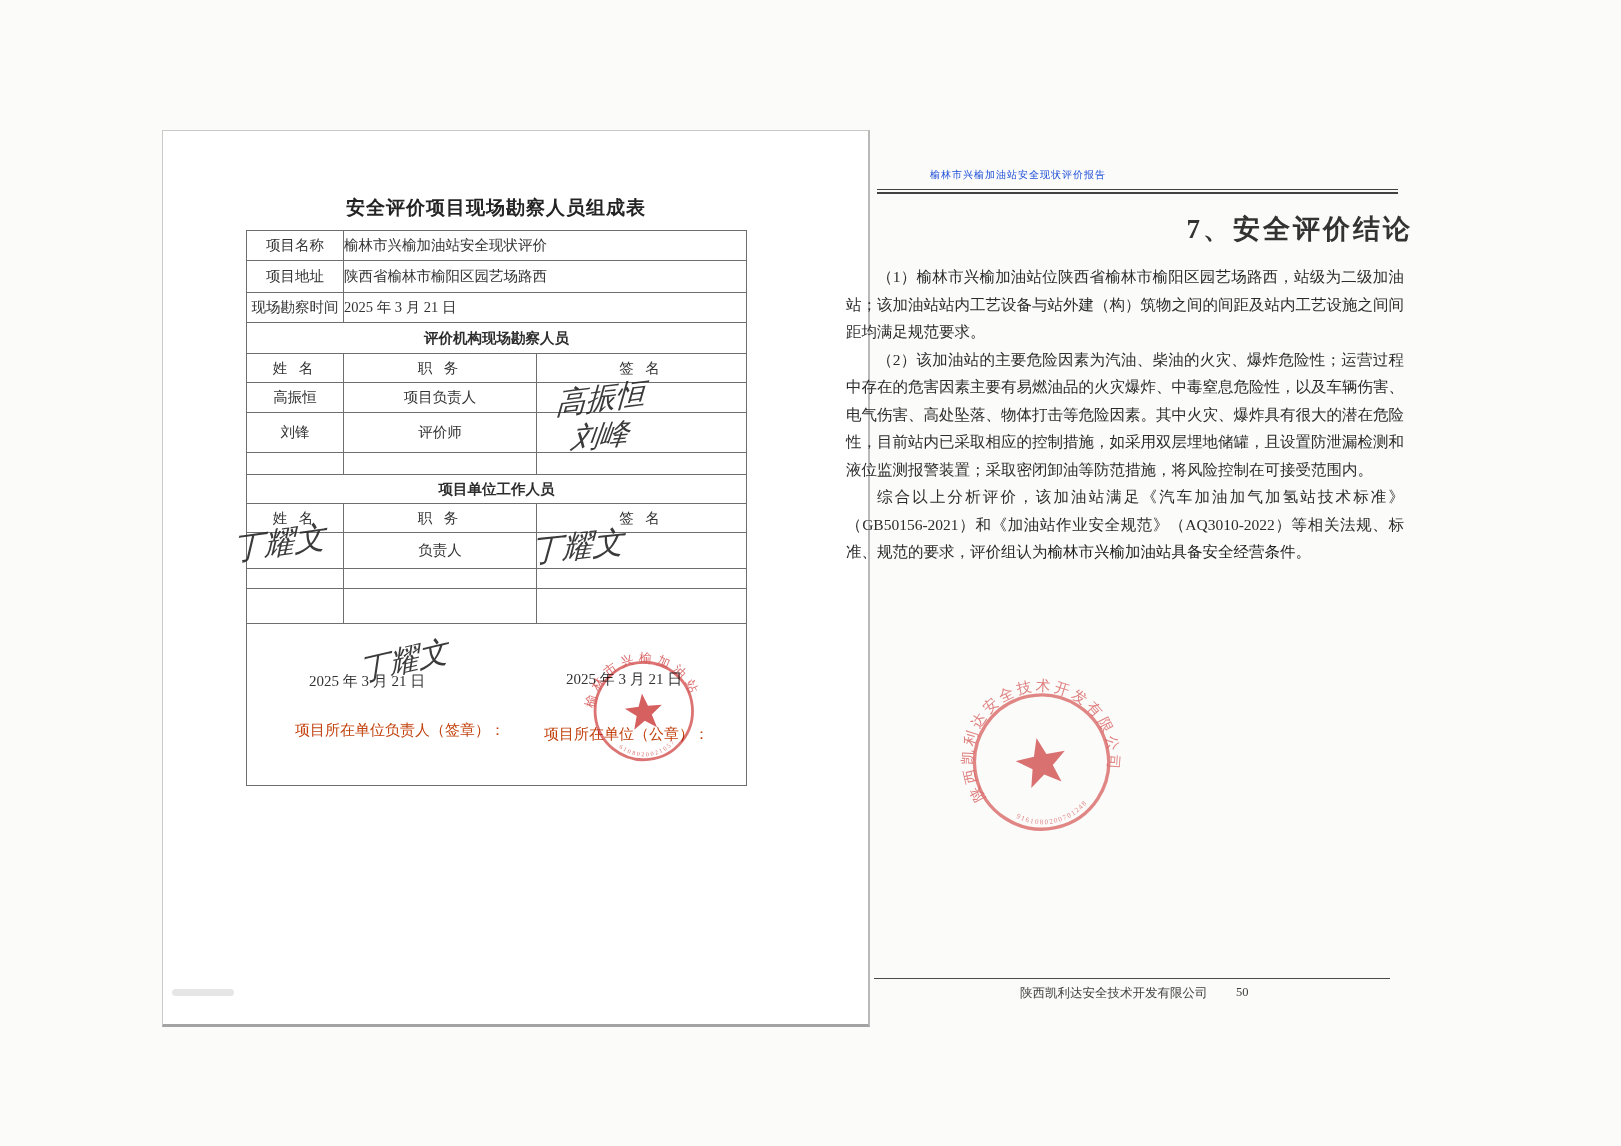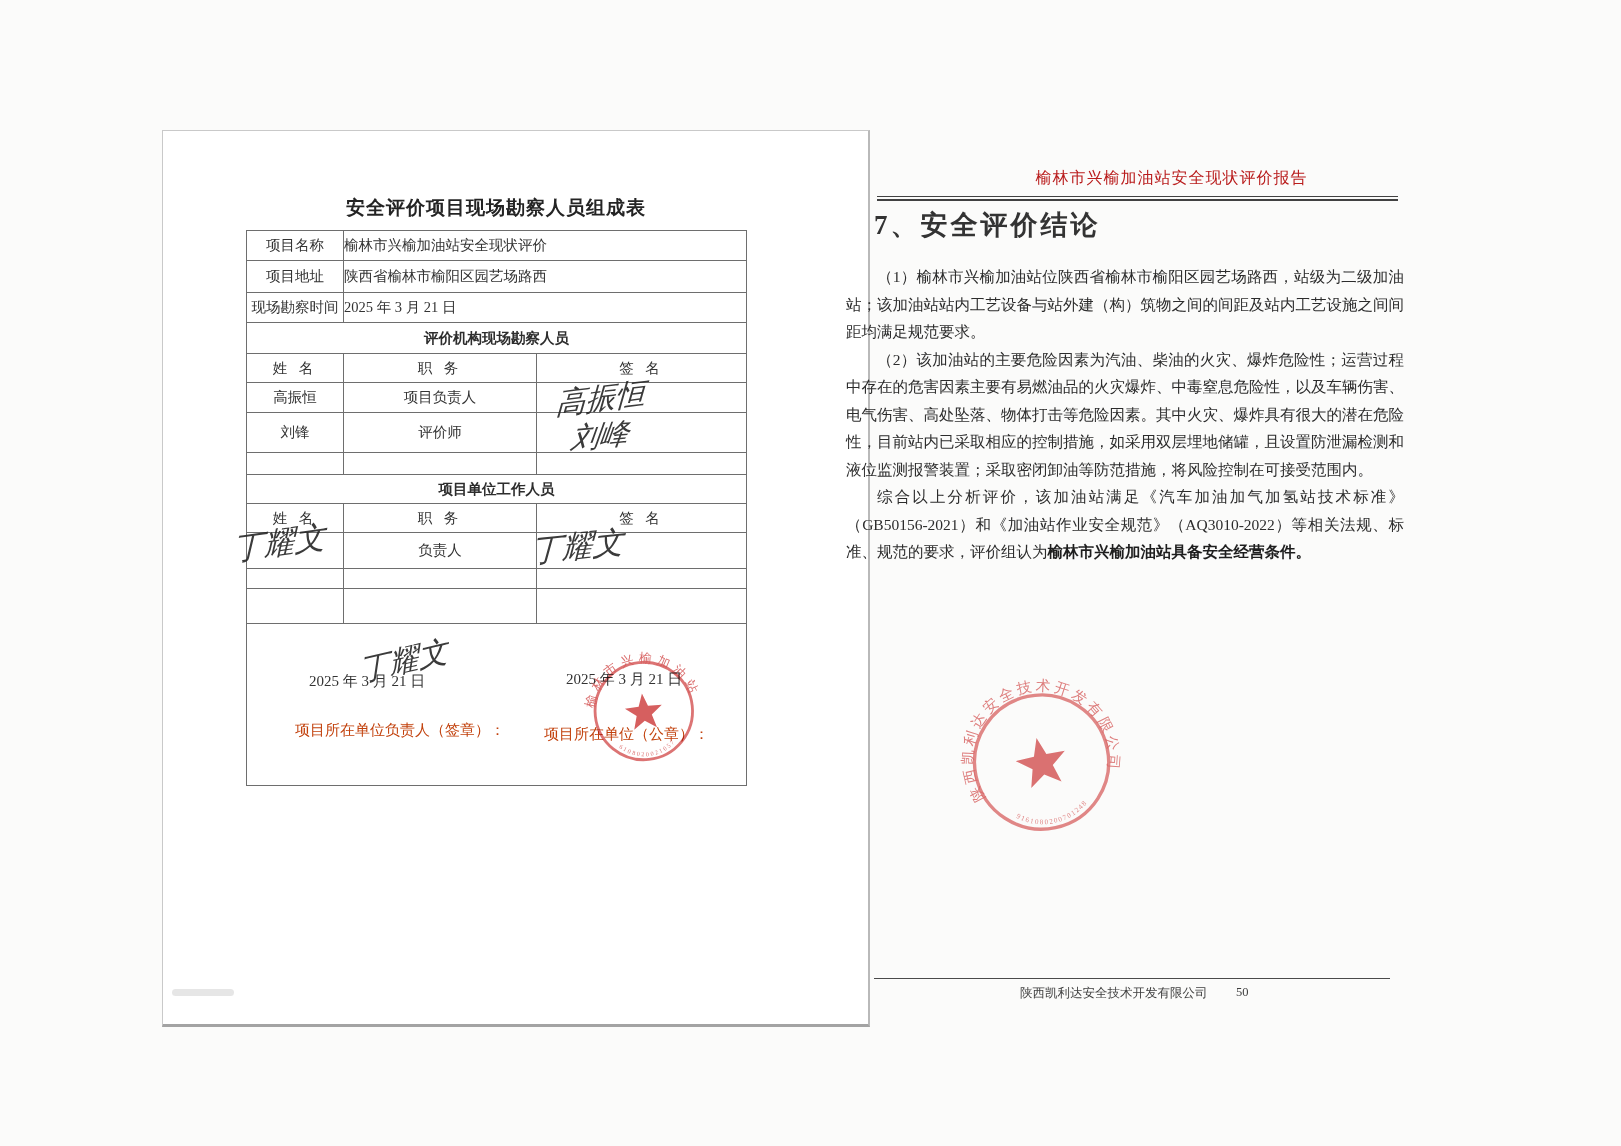--- a/index.html
+++ b/index.html
@@ -49,37 +49,37 @@
   .hw-ding-name{left:70px;top:398px;font-size:31px;transform:rotate(-8deg) skewX(-8deg);}
   .hw-ding-sign{left:368px;top:400px;font-size:31px;transform:rotate(-6deg) skewX(-8deg);}
   .hw-ding-bottom{left:197px;top:520px;font-size:30px;transform:rotate(-13deg) skewX(-8deg);}
   
   .stamp{position:absolute;mix-blend-mode:multiply;}
   .stamp-left{left:419px;top:518px;transform:rotate(-6deg);}
   .smudge{position:absolute;left:9px;top:858px;width:62px;height:7px;background:#dcdcdc;border-radius:4px;opacity:.7;}
   
   .right-page{position:absolute;left:838px;top:140px;width:575px;height:880px;}
   .rp-header{
-    padding-top:28px;text-align:center;padding-left:92px;
-    font-size:16px;color:#b91c1c;letter-spacing:1px;
+    padding-top:28px;text-align:left;padding-left:92px;
+    font-size:10px;color:#1d4ed8;letter-spacing:1px;
   }
   .rp-rule{
     margin-top:7px;margin-left:39px;width:521px;height:5px;box-sizing:border-box;
     border-top:1.5px solid #414141;border-bottom:2.5px solid #414141;
   }
   .rp-title{
-    margin-top:6px;text-align:left;padding-left:36px;
+    margin-top:17px;text-align:right;padding-left:36px;
     font-size:27px;font-weight:700;color:#333;letter-spacing:3px;
   }
   .rp-body{
     position:absolute;left:8px;top:123px;width:558px;
     font-size:15.5px;line-height:27.5px;text-align:justify;color:#2c2c2c;
   }
   .rp-body p{margin:0;text-indent:2em;}
-  .concl{font-weight:700;color:#1e1e1e;}
+  .concl{font-weight:400;color:#1e1e1e;}
   .stamp-right{left:119px;top:537px;transform:rotate(-12deg);}
   .rp-footer-rule{position:absolute;left:36px;top:838px;width:516px;border-top:1.5px solid #4a4a4a;}
   .rp-footer{position:absolute;top:845px;left:0;width:575px;font-size:12.5px;color:#3f3f3f;}
   .rp-footer .company{position:absolute;left:182px;top:0;}
   .rp-footer .pagenum{position:absolute;left:398px;top:0;}
   svg text{font-family:"Liberation Serif","DejaVu Serif",serif;}
 </style>
 </head>
 <body>
 

